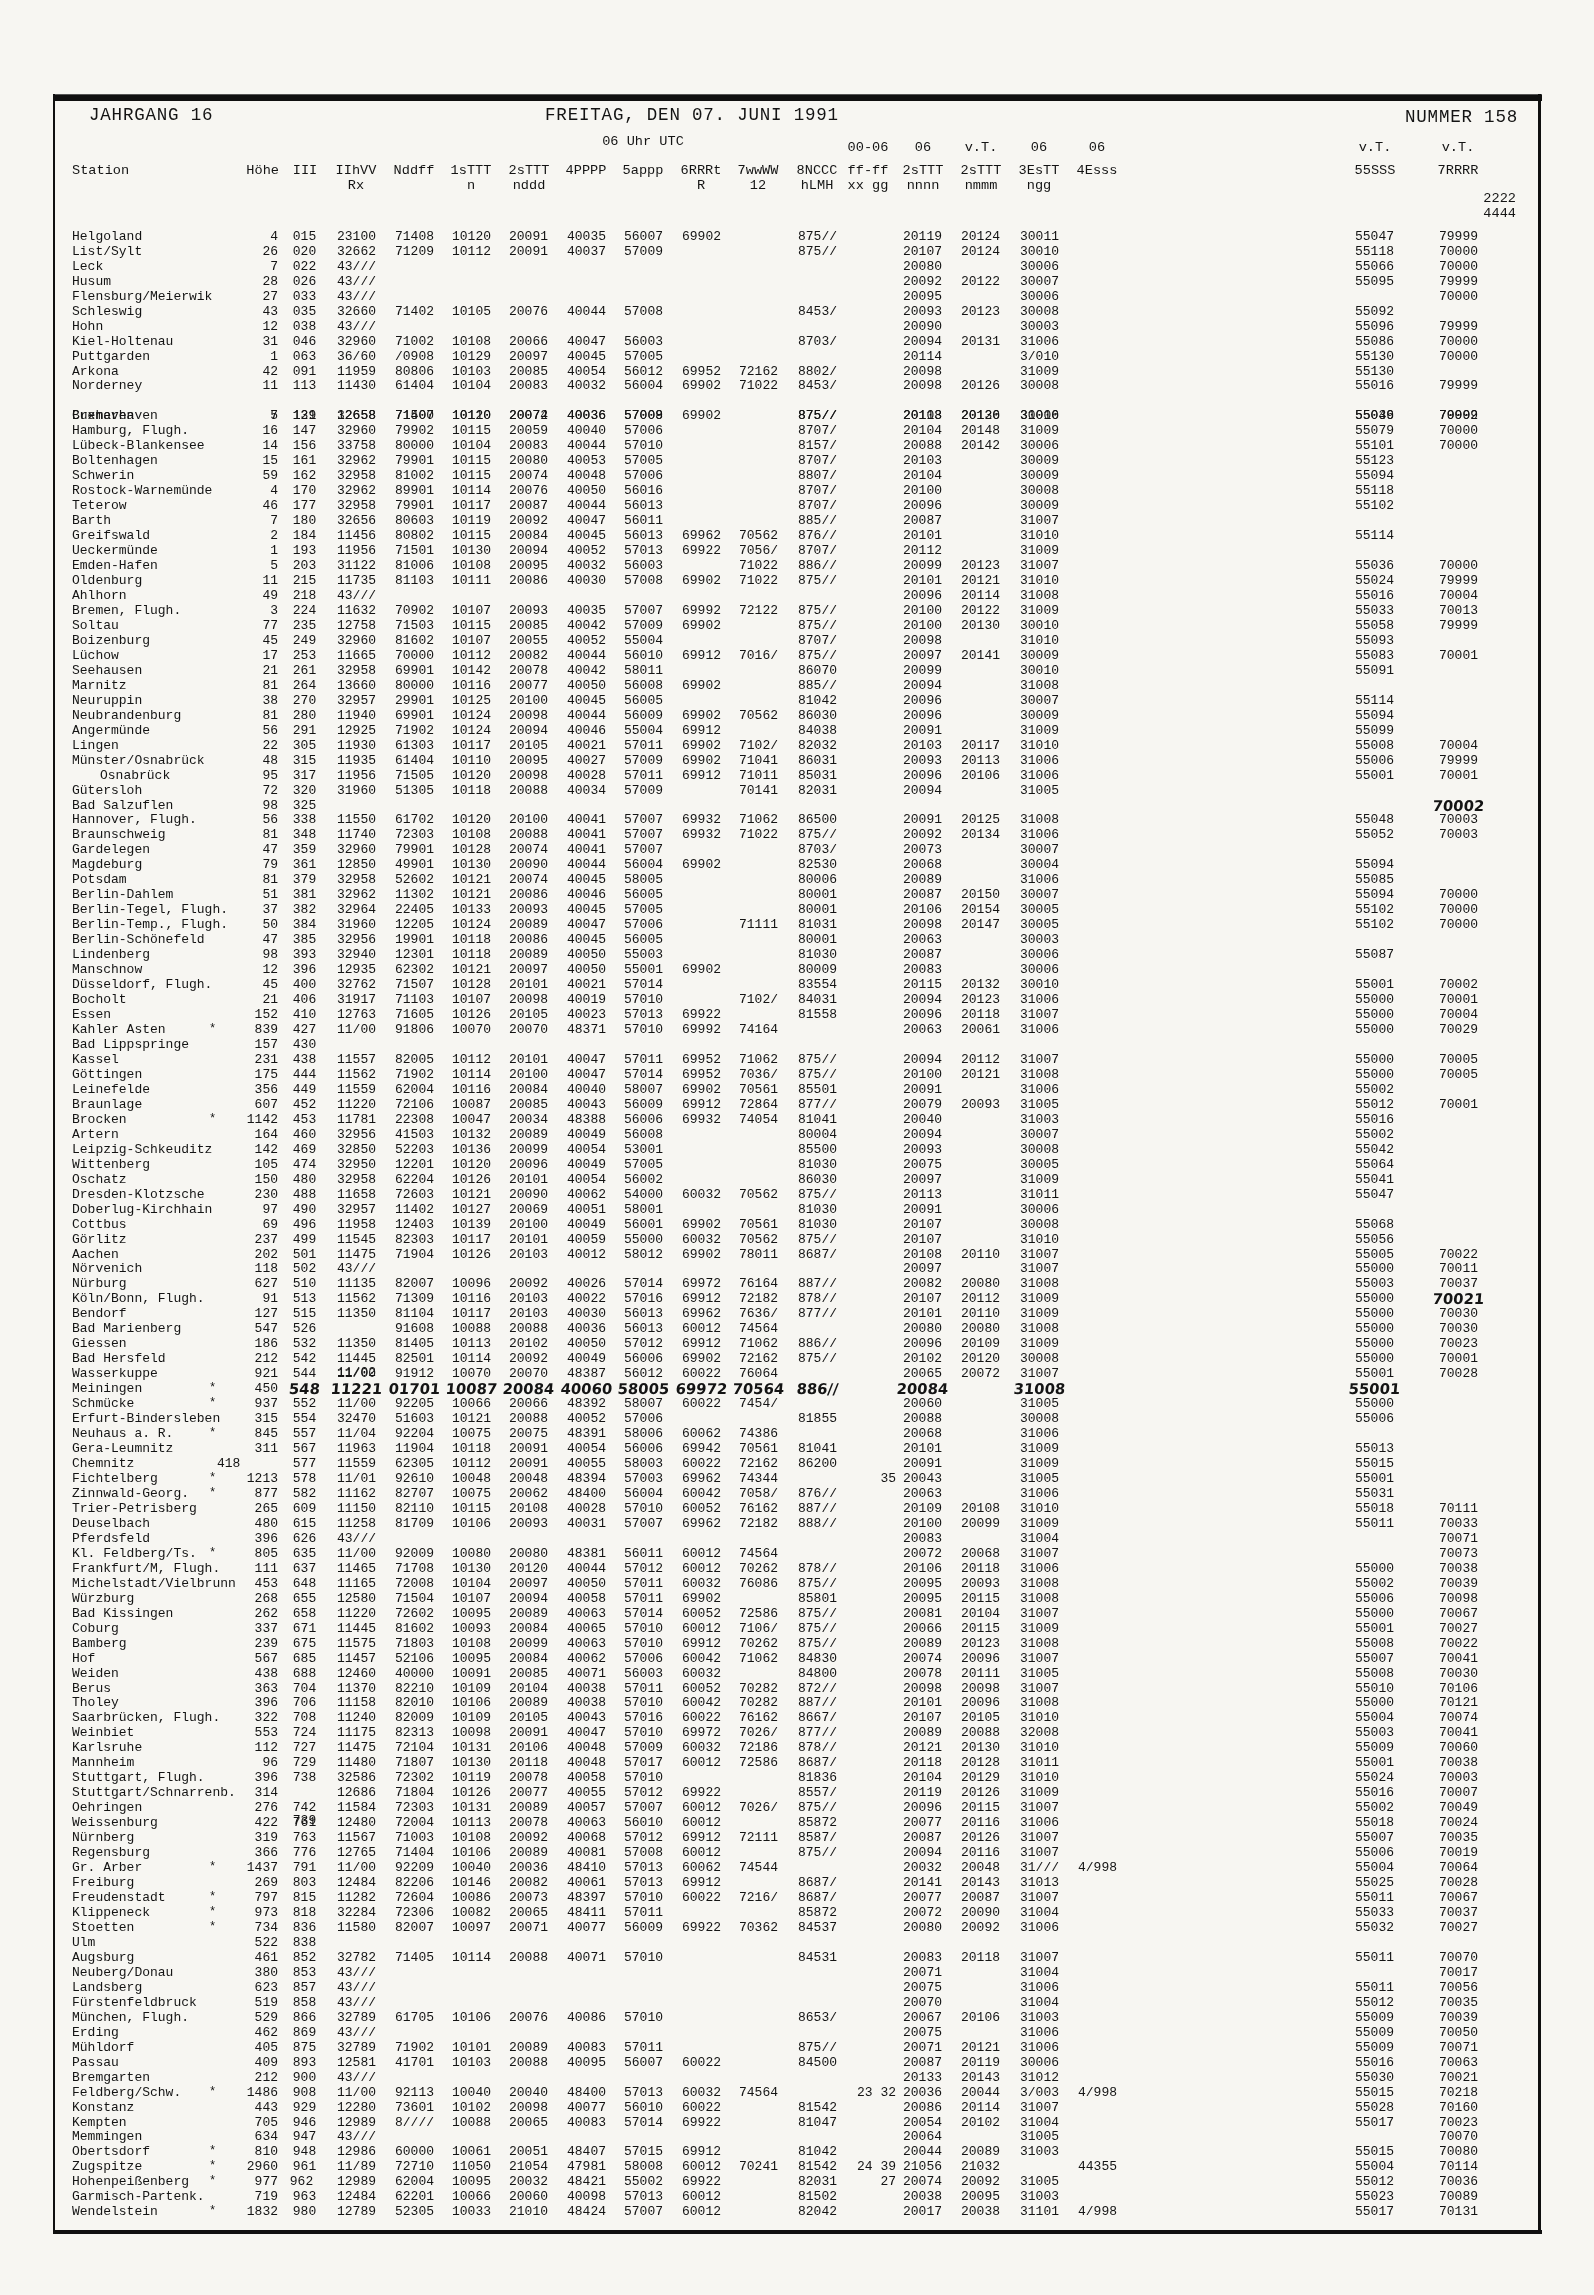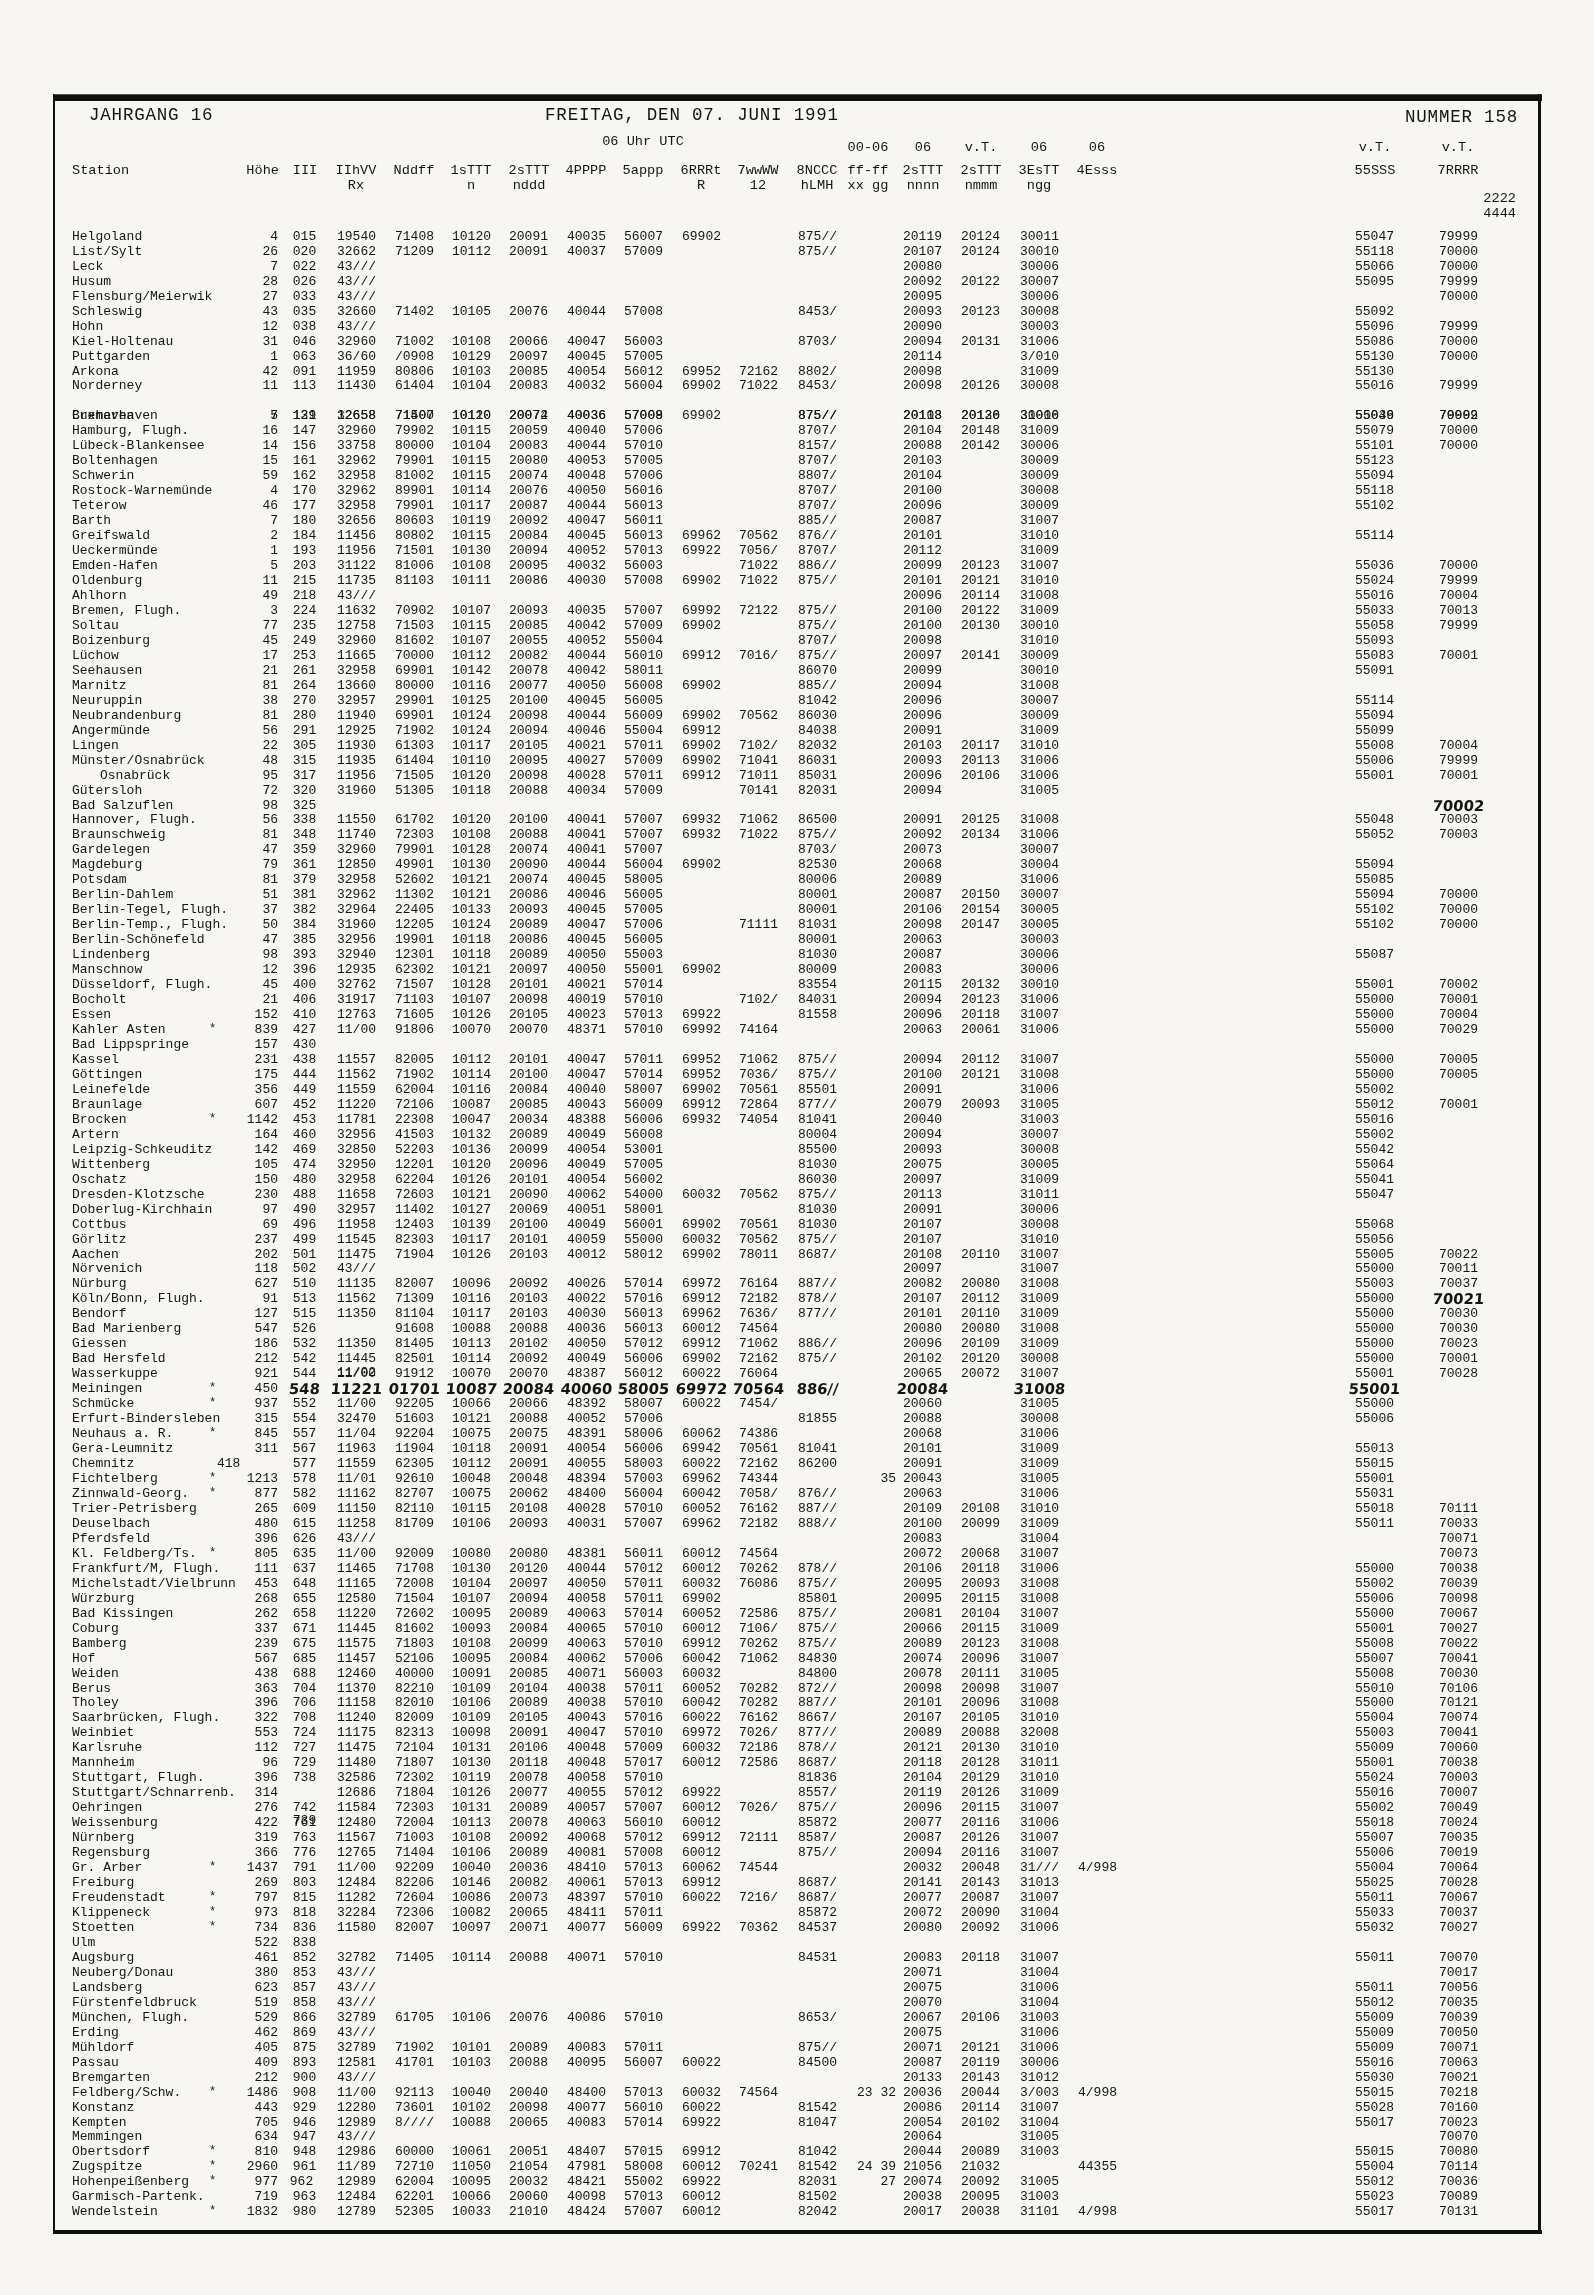--- a/index.html
+++ b/index.html
@@ -85,21 +85,21 @@
       <div class="t hdr-sub ctr" style="left: 1039px; top: 178px;">ngg</div>
     </div>
   <div class="t hdr-sub" style="left:1439px;top:191px;width:77px;text-align:right;">2222</div>
   <div class="t hdr-sub" style="left:1439px;top:206px;width:77px;text-align:right;">4444</div>
 
   <div id="rows">
       <div class="row" style="top: 229px;">
         <span class="name" style="left: 72px;">Helgoland</span>
         <span class="hoehe" style="left: 217px; width: 61px; text-align: right; position: absolute;">4</span>
         <span style="left: 266px; width: 77px; text-align: center; position: absolute;">015</span>
-        <span style="left: 318px; width: 77px; text-align: center; position: absolute;">19540</span>
+        <span style="left: 318px; width: 77px; text-align: center; position: absolute;">23100</span>
         <span style="left: 376px; width: 77px; text-align: center; position: absolute;">71408</span>
         <span style="left: 433px; width: 77px; text-align: center; position: absolute;">10120</span>
         <span style="left: 490px; width: 77px; text-align: center; position: absolute;">20091</span>
         <span style="left: 548px; width: 77px; text-align: center; position: absolute;">40035</span>
         <span style="left: 605px; width: 77px; text-align: center; position: absolute;">56007</span>
         <span style="left: 663px; width: 77px; text-align: center; position: absolute;">69902</span>
         <span style="left: 779px; width: 77px; text-align: center; position: absolute;">875//</span>
         <span style="left: 884px; width: 77px; text-align: center; position: absolute;">20119</span>
         <span style="left: 942px; width: 77px; text-align: center; position: absolute;">20124</span>
         <span style="left: 1001px; width: 77px; text-align: center; position: absolute;">30011</span>

